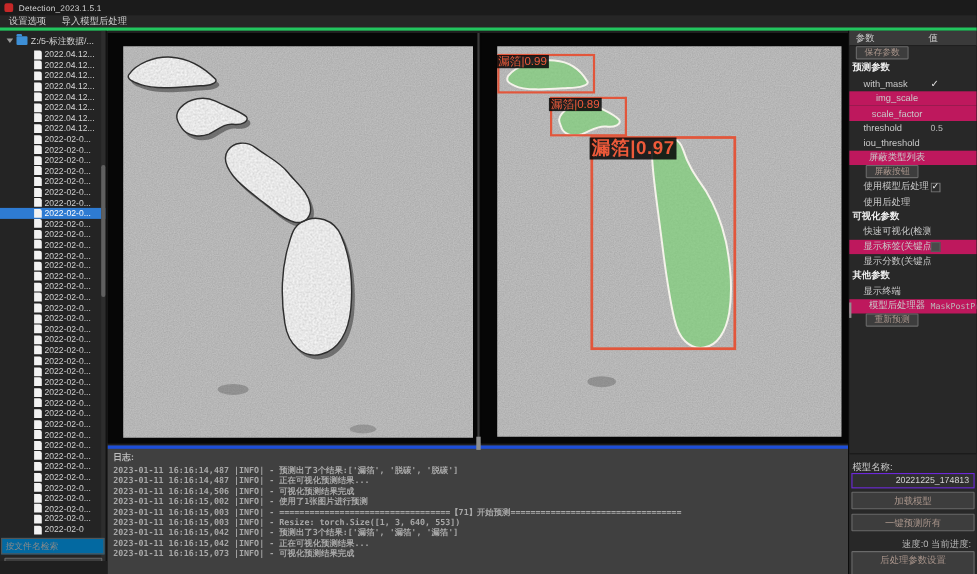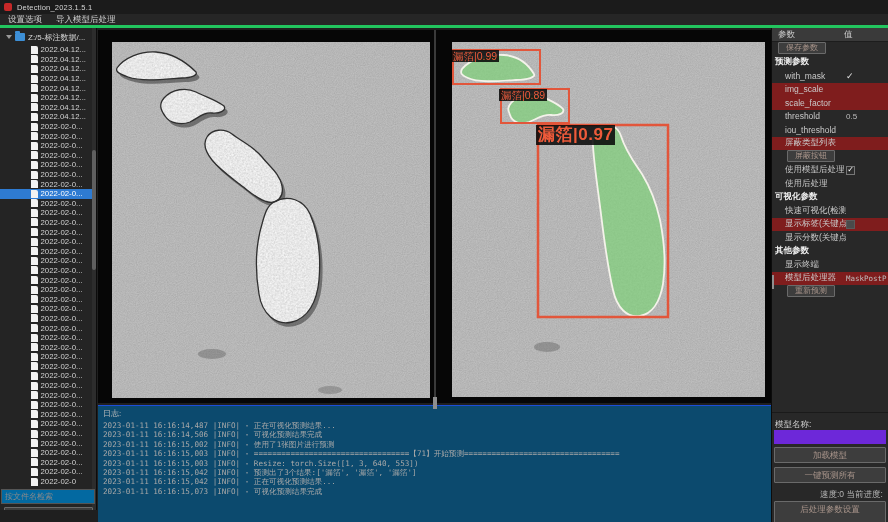--- a/index.html
+++ b/index.html
@@ -41,46 +41,46 @@
   .viewer-right { left:340px; width:333px; background:#060606; }
   .img-wrap { position:absolute; left:14px; top:12px; }
   .splitter-grip-h { position:absolute; left:335px; top:369px; width:4px; height:12px; background:#8f8f8f; z-index:5; }
 
   .det-label { position:absolute; background:rgba(5,5,5,.85); color:#ee5a3a; white-space:nowrap; line-height:1.15; padding:0 2px; }
   .det-label-1 { left:13px; top:20px; font-size:10.5px; }
   .det-label-2 { left:61px; top:59px; font-size:10.5px; }
   .det-label-3 { left:98px; top:95px; font-size:17px; font-weight:bold; letter-spacing:.5px; }
 
   
-  .log-panel { position:absolute; left:0; top:377px; width:673px; bottom:0; background:#0c4a6e; border-top:1px solid #1d4ed8; padding:2px 5px; overflow:hidden; }
+  .log-panel { position:absolute; left:0; top:377px; width:673px; bottom:0; background:#404040; border-top:3px solid #1d4ed8; padding:2px 5px; overflow:hidden;font-weight:bold; }
   .log-title { font-size:8px; color:#bdbdbd; margin-bottom:2px; }
   .log-line { font-family:"DejaVu Sans Mono", monospace; font-size:7.6px; line-height:9.4px; color:#a8a8a8; white-space:nowrap; }
 
   
   .params-panel { position:absolute; right:0; top:28px; width:117px; bottom:0; background:#282828; border-left:1px solid #0c0c0c; overflow:hidden; }
   .param-header { height:14px; background:#3a3a3a; border-bottom:1px solid #1d1d1d; display:flex; align-items:center; font-size:8.5px; color:#cfcfcf; }
   .param-header .ph-name { padding-left:6px; width:72px; }
   .param-rows {}
   .param-row { height:13.5px; display:flex; align-items:center; font-size:8.5px; color:#c9c9c9; }
-  .param-row.stripe { background:#7f1d1d; }
+  .param-row.stripe { background:#be185d;text-align:center; }
   .param-row .p-label { padding-left:13px; flex:1; white-space:nowrap; overflow:hidden; }
   .param-row.section-row .p-label { padding-left:3px; font-weight:bold; color:#efefef; }
   .param-row .p-value { width:42px; flex:none; font-size:8px; color:#bdbdbd; white-space:nowrap; overflow:hidden; }
   .param-row .p-value.mono { font-family:"DejaVu Sans Mono",monospace; font-size:7.5px; }
   .tick { color:#e4e4e4; font-size:9px; }
   .cb { width:9px; height:9px; border:1px solid #777; background:#2c2c2c; display:flex; align-items:center; justify-content:center; color:#fff; font-size:8px; line-height:8px; }
   .cb.empty { background:#4a4a4a; border-color:#5a5a5a; }
   .param-btn-row { height:13.5px; display:flex; align-items:flex-start; }
   .param-btn { height:12px; background:#3d3d3d; border:1px solid #6a6a6a; color:#a9958b; font-size:8px; line-height:10px; text-align:center; border-radius:1px; margin-left:6px; padding:0 7px; }
   .param-btn.indent { margin-left:15px; }
   .splitter-grip-v { position:absolute; left:-1px; top:247px; width:3px; height:14px; background:#8f8f8f; }
 
   .model-section { position:absolute; left:0; right:0; bottom:0; height:110px; border-top:1px solid #1a1a1a; background:#282828; }
   .model-name-label { position:absolute; left:3px; top:6px; font-size:8.5px; color:#cfcfcf; }
-  .model-name-field { position:absolute; left:2px; right:2px; top:17px; height:14px; background:#2f2f2f; border:7px solid #6d28d9; font-size:8px; color:#d6d6d6; text-align:right; line-height:12px; padding-right:4px; white-space:nowrap; overflow:hidden; }
+  .model-name-field { position:absolute; left:2px; right:2px; top:17px; height:14px; background:#2f2f2f; border:1px solid #6d28d9; font-size:8px; color:#d6d6d6; text-align:right; line-height:12px; padding-right:4px; white-space:nowrap; overflow:hidden; }
   .model-btn { position:absolute; left:2px; right:2px; height:16px; background:#3d3d3d; border:1px solid #6a6a6a; color:#a9958b; font-size:8.5px; text-align:center; line-height:14px; border-radius:1px; }
   .model-btn.load { top:34px; }
   .model-btn.predict-all { top:54px; }
   .model-status { position:absolute; left:48px; top:76px; font-size:8.5px; color:#b5b5b5; white-space:nowrap; }
   .model-btn.bottom-cut { top:88px; height:22px; }
 </style>
 </head>
 <body>
 
 <div class="window">
@@ -379,20 +379,21 @@
         <div class="det-label det-label-2">漏箔|0.89</div>
         <div class="det-label det-label-3">漏箔|0.97</div>
       </div>
     </div>
 
     <div class="splitter-grip-h"></div>
 
     <div class="log-panel">
       <div class="log-title">日志:</div>
       <div>
+          <div class="log-line">2023-01-11 16:16:14,487 |INFO| - 预测出了3个结果:['漏箔', '脱碳', '脱碳']</div>
           <div class="log-line">2023-01-11 16:16:14,487 |INFO| - 正在可视化预测结果...</div>
           <div class="log-line">2023-01-11 16:16:14,506 |INFO| - 可视化预测结果完成</div>
           <div class="log-line">2023-01-11 16:16:15,002 |INFO| - 使用了1张图片进行预测</div>
           <div class="log-line">2023-01-11 16:16:15,003 |INFO| - ==================================【71】开始预测==================================</div>
           <div class="log-line">2023-01-11 16:16:15,003 |INFO| - Resize: torch.Size([1, 3, 640, 553])</div>
           <div class="log-line">2023-01-11 16:16:15,042 |INFO| - 预测出了3个结果:['漏箔', '漏箔', '漏箔']</div>
           <div class="log-line">2023-01-11 16:16:15,042 |INFO| - 正在可视化预测结果...</div>
           <div class="log-line">2023-01-11 16:16:15,073 |INFO| - 可视化预测结果完成</div>
         </div>
     </div>

